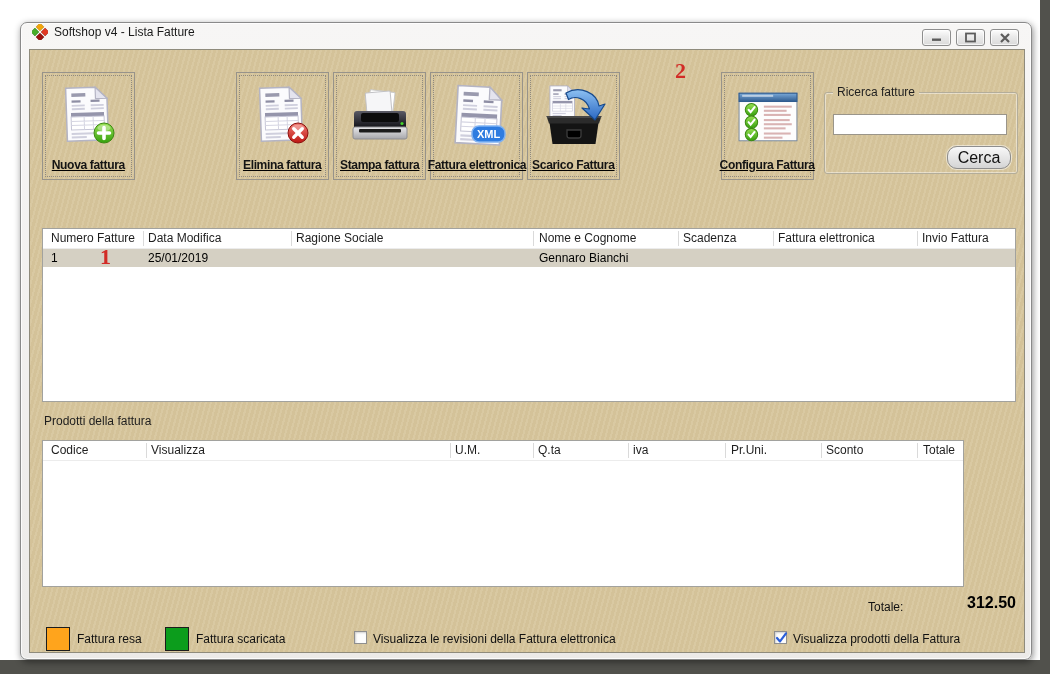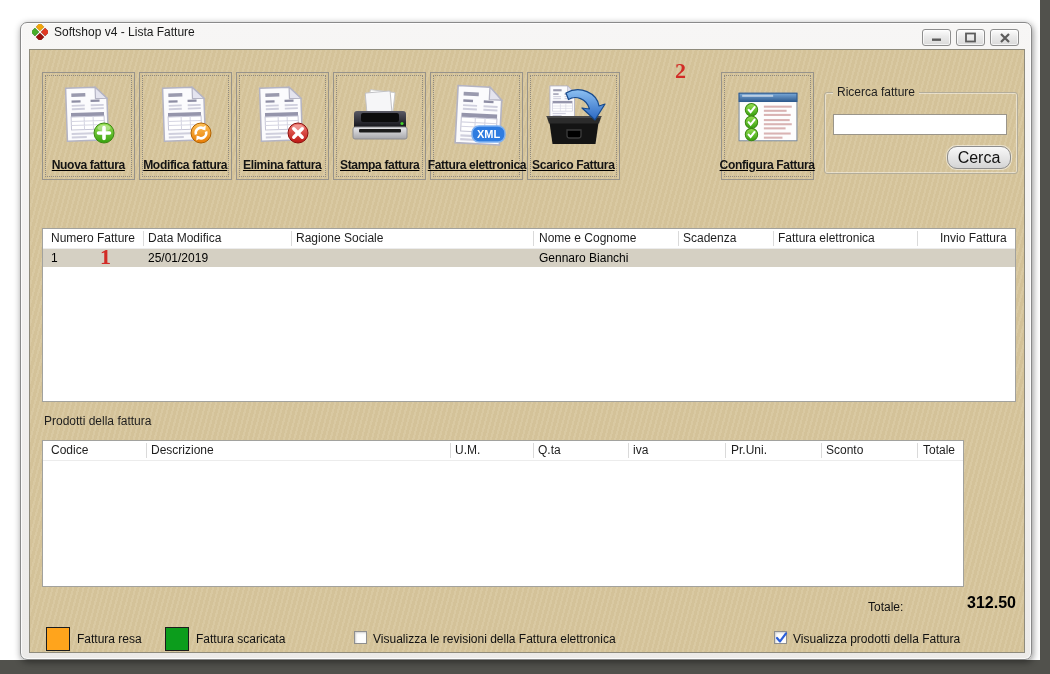--- a/index.html
+++ b/index.html
@@ -235,33 +235,20 @@
             <g transform="translate(8,2) rotate(-2 22 28)">
                 <use href="#docShape"></use>
               </g>
             <use href="#badgeGreen" transform="translate(35,37)"></use>
           </svg>
         </div>
         <div class="toolbtn-label">Nuova fattura</div>
       </div>
     </div>
 
-    <div class="toolbtn" style="left:109px">
-      <div class="toolbtn-inner">
-        <div class="icon-wrap">
-          <svg width="64" height="66" viewBox="0 0 64 66">
-            <g transform="translate(8,2) rotate(-2 22 28)">
-                <use href="#docShape"></use>
-              </g>
-            <use href="#badgeOrange" transform="translate(35,37)"></use>
-          </svg>
-        </div>
-        <div class="toolbtn-label">Modifica fattura</div>
-      </div>
-    </div>
 
     <div class="toolbtn" style="left:206px">
       <div class="toolbtn-inner">
         <div class="icon-wrap">
           <svg width="64" height="66" viewBox="0 0 64 66">
             <g transform="translate(8,2) rotate(-2 22 28)">
                 <use href="#docShape"></use>
               </g>
             <use href="#badgeRed" transform="translate(35,37)"></use>
           </svg>
@@ -359,21 +346,21 @@
     </div>
 
     <div class="tbl" style="left:12px;top:178px;width:974px;height:174px;">
       <div class="tbl-header">
         <div class="hcell" style="left:8px">Numero Fatture</div>
         <div class="hcell" style="left:105px">Data Modifica</div>
         <div class="hcell" style="left:253px">Ragione Sociale</div>
         <div class="hcell" style="left:496px">Nome e Cognome</div>
         <div class="hcell" style="left:640px">Scadenza</div>
         <div class="hcell" style="left:735px">Fattura elettronica</div>
-        <div class="hcell" style="left:897px">Invio Fattura</div>
+        <div class="hcell" style="left:879px">Invio Fattura</div>
         <div class="hsep" style="left:100px"></div>
           <div class="hsep" style="left:248px"></div>
         <div class="hsep" style="left:490px"></div>
           <div class="hsep" style="left:635px"></div>
         <div class="hsep" style="left:730px"></div>
           <div class="hsep" style="left:874px"></div>
       </div>
       <div class="tbl-row row-selected">
         <div class="cell" style="left:8px">1</div>
         <div class="cell" style="left:105px">25/01/2019</div>
@@ -383,21 +370,21 @@
         <div class="cell" style="left:735px"></div>
         <div class="cell" style="left:879px"></div>
       </div>
     </div>
 
     <div class="section-label" style="left:14px;top:364px;">Prodotti della fattura</div>
 
     <div class="tbl" style="left:12px;top:390px;width:922px;height:147px;">
       <div class="tbl-header">
         <div class="hcell" style="left:8px">Codice</div>
-        <div class="hcell" style="left:108px">Descrizione</div>
+        <div class="hcell" style="left:108px">Visualizza</div>
         <div class="hcell" style="left:412px">U.M.</div>
         <div class="hcell" style="left:495px">Q.ta</div>
         <div class="hcell" style="left:590px">iva</div>
         <div class="hcell" style="left:688px">Pr.Uni.</div>
         <div class="hcell" style="left:783px">Sconto</div>
         <div class="hcell" style="left:880px">Totale</div>
         <div class="hsep" style="left:103px"></div>
           <div class="hsep" style="left:407px"></div>
         <div class="hsep" style="left:490px"></div>
           <div class="hsep" style="left:585px"></div>

